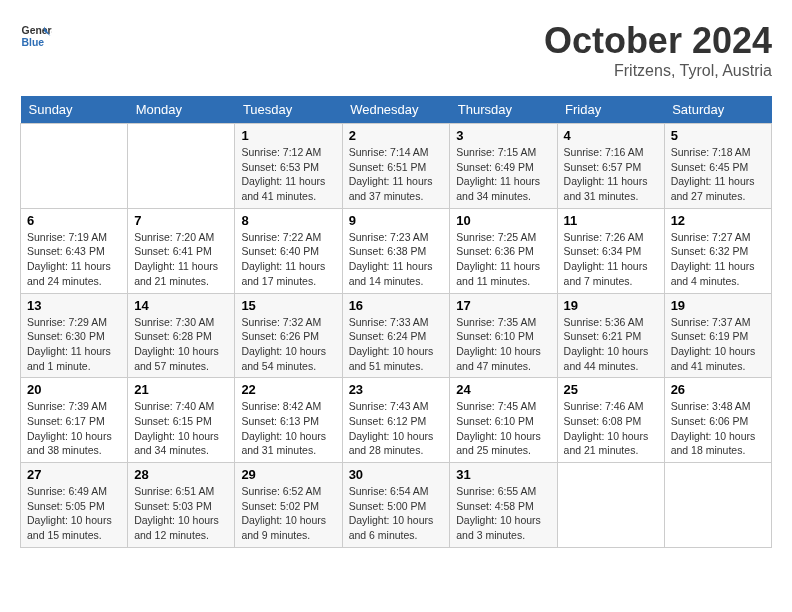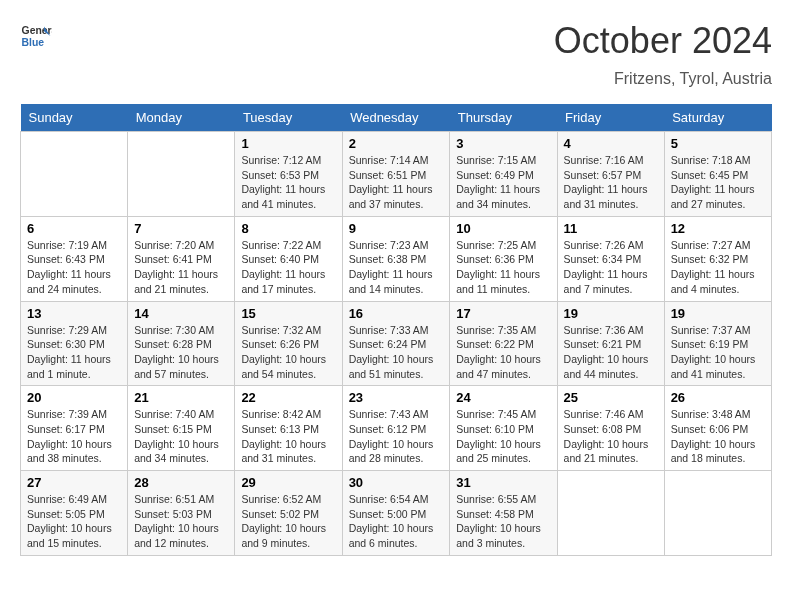--- a/index.html
+++ b/index.html
@@ -23,27 +23,26 @@
     }
     .logo-icon {
       width: 32px;
       height: 32px;
     }
     .title-block {
       text-align: right;
     }
     .month-title {
       font-size: 36px;
-      font-weight: 400;
+      font-weight: 700;
       color: #333;
     }
     .location {
       font-size: 16px;
       color: #555;
-      margin-top: 8px;
     }
     table {
       width: 100%;
       border-collapse: collapse;
       font-size: 11px;
     }
     thead tr th {
       background-color: #2e6eb5;
       color: #fff;
       text-align: left;
@@ -209,26 +208,26 @@
         </td>
         <td>
           <span class="day-num">16</span>
           <div class="cell-info">Sunrise: 7:33 AM
 Sunset: 6:24 PM
 Daylight: 10 hours and 51 minutes.</div>
         </td>
         <td>
           <span class="day-num">17</span>
           <div class="cell-info">Sunrise: 7:35 AM
-Sunset: 6:22 PM
+Sunset: 6:10 PM
 Daylight: 10 hours and 47 minutes.</div>
         </td>
         <td>
           <span class="day-num">19</span>
-          <div class="cell-info">Sunrise: 7:36 AM
+          <div class="cell-info">Sunrise: 5:36 AM
 Sunset: 6:21 PM
 Daylight: 10 hours and 44 minutes.</div>
         </td>
         <td>
           <span class="day-num">19</span>
           <div class="cell-info">Sunrise: 7:37 AM
 Sunset: 6:19 PM
 Daylight: 10 hours and 41 minutes.</div>
         </td>
       </tr>

